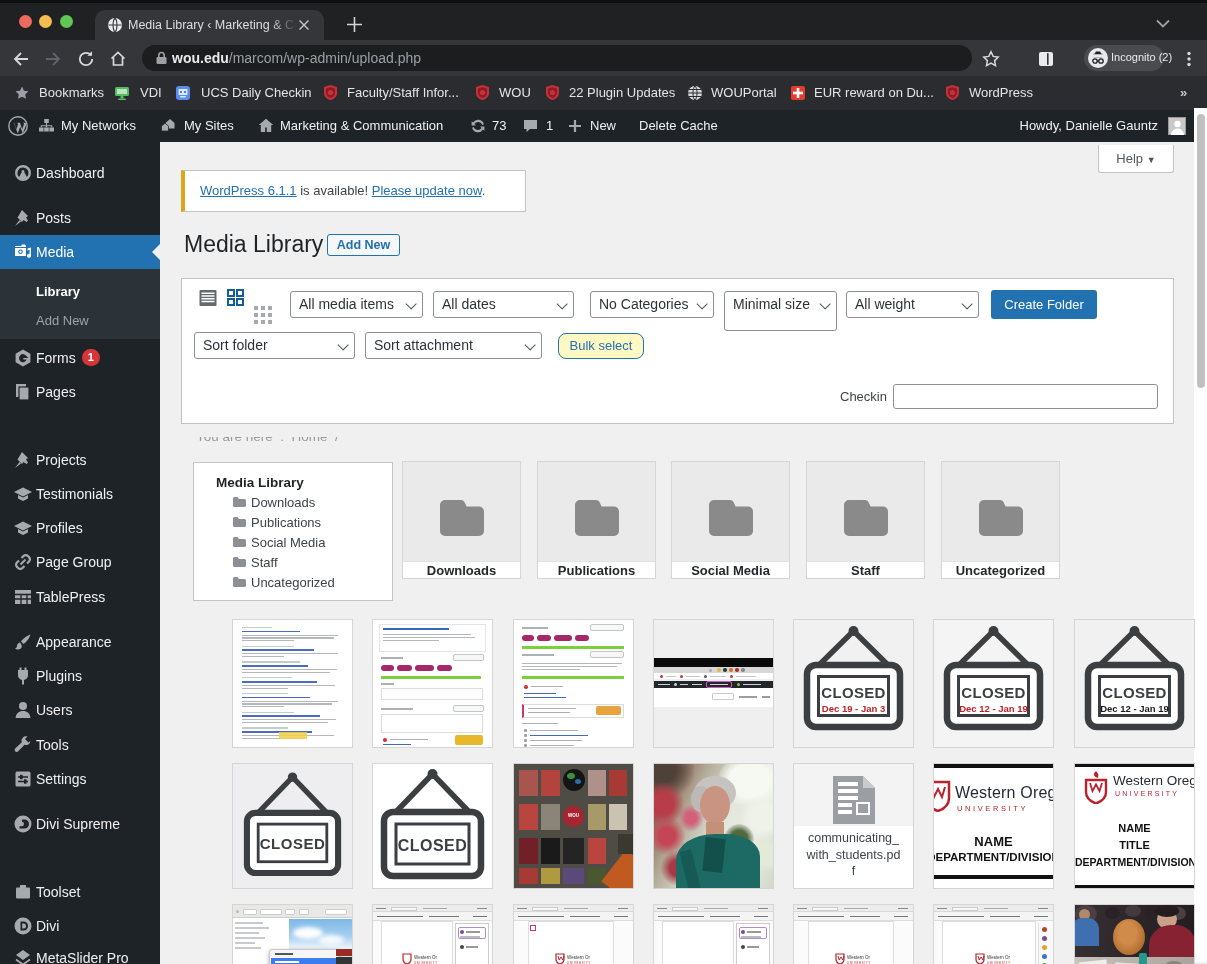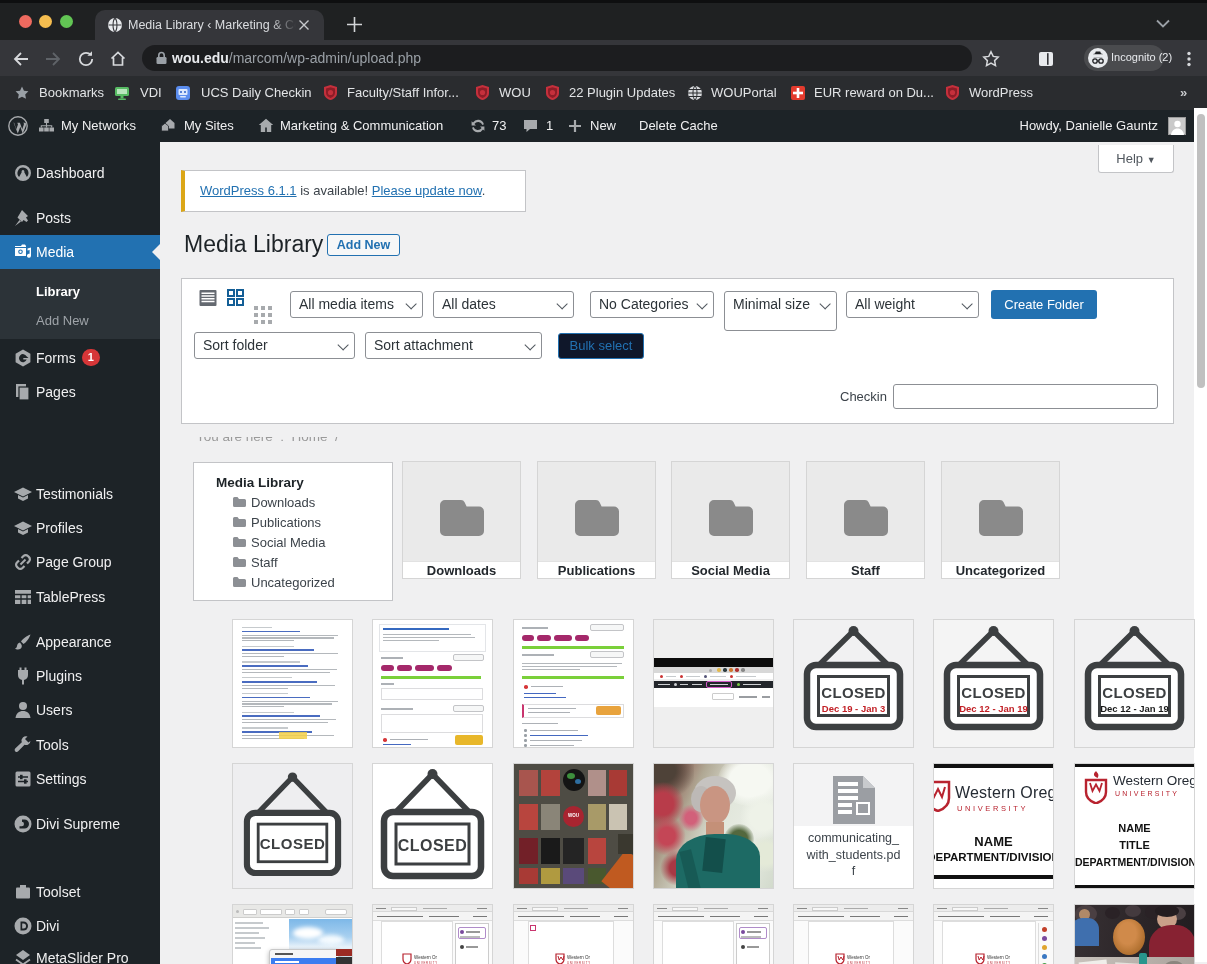--- a/index.html
+++ b/index.html
@@ -266,20 +266,27 @@
           <path d="M13.5 8.2a4 4 0 1 0 .2 3.4h-3.4V9.9h5.2" fill="#1d2327"></path>
         </svg>
         <div class="txt">Forms<span class="badge">1</span></div>
       </div>
     <div class="mi" style="top:233px">
         <svg class="ic" viewBox="0 0 20 20">
           <rect x="3" y="2" width="10" height="13" fill="#a7aaad"></rect>
           <rect x="6" y="5" width="10" height="13" fill="#a7aaad" stroke="#1d2327" stroke-width="1.2"></rect>
         </svg>
         <div class="txt">Pages</div>
+      </div>
+    <div class="mi" style="top:301px">
+        <svg class="ic" viewBox="0 0 20 20">
+          <path d="M9 2l6 6-2 1.5 2 3-1.5 1.5-3-2L9 14 4.5 9.5z" fill="#a7aaad"></path>
+          <path d="M6.5 12L2 18l6-4.5z" fill="#a7aaad"></path>
+        </svg>
+        <div class="txt">Projects</div>
       </div>
     <div class="mi" style="top:335px">
         <svg class="ic" viewBox="0 0 20 20">
           <path d="M1 8l9-4.5L19 8l-9 4.5z" fill="#a7aaad"></path>
           <path d="M5 11l5 2.5 5-2.5v3.5l-5 2.5-5-2.5z" fill="#a7aaad"></path>
         </svg>
         <div class="txt">Testimonials</div>
       </div>
     <div class="mi" style="top:369px">
         <svg class="ic" viewBox="0 0 20 20">
@@ -398,21 +405,21 @@
       </g>
     </svg>
   <div class="select" style="left:290px;top:291px;width:133px;height:27px">All media items</div>
   <div class="select" style="left:433px;top:291px;width:141px;height:27px">All dates</div>
   <div class="select" style="left:590px;top:291px;width:124px;height:27px">No Categories</div>
   <div class="select" style="left:724px;top:291px;width:113px;height:40px">Minimal size</div>
   <div class="select" style="left:846px;top:291px;width:133px;height:27px">All weight</div>
   <div class="abs" style="left:991px;top:290px;width:106px;height:29px;background:#2271b1;border-radius:3px;color:#fff;font-size:13px;text-align:center;line-height:29px;font-weight:400">Create Folder</div>
   <div class="select" style="left:194px;top:332px;width:161px;height:27px">Sort folder</div>
   <div class="select" style="left:365px;top:332px;width:177px;height:27px">Sort attachment</div>
-  <div class="abs" style="left:558px;top:333px;width:86px;height:26px;background:#0f172a;border:1px solid #2271b1;border-radius:3px;color:#2271b1;font-size:13px;text-align:center;line-height:24px">Bulk select</div>
+  <div class="abs" style="left:558px;top:333px;width:86px;height:26px;background:#fef9c3;border:1px solid #2271b1;border-radius:8px;color:#2271b1;font-size:13px;text-align:center;line-height:24px">Bulk select</div>
   <div class="abs" style="left:840px;top:389px;font-size:13px;color:#3c434a">Checkin</div>
   <div class="abs" style="left:893px;top:384px;width:265px;height:25px;background:#fff;border:1px solid #8c8f94;border-radius:3px"></div>
 
   <div class="abs" style="left:196px;top:437px;height:9px;width:300px;overflow:hidden">
       <div style="margin-top:-8px;font-size:13.5px;color:#9a9a9a">You are here &nbsp;:&nbsp; Home&nbsp; /</div>
     </div>
 
   <div class="card" style="left:193px;top:462px;width:200px;height:139px">
     <div class="abs" style="left:22px;top:12px;font-size:13.5px;font-weight:700;color:#1d2327">Media Library</div>
     <svg class="abs" style="left:38px;top:33px" width="15" height="12" viewBox="0 0 15 12">

